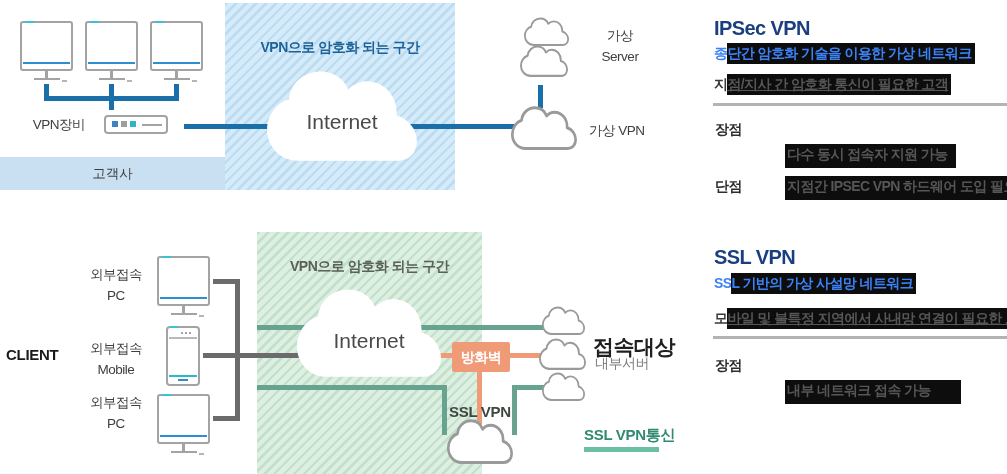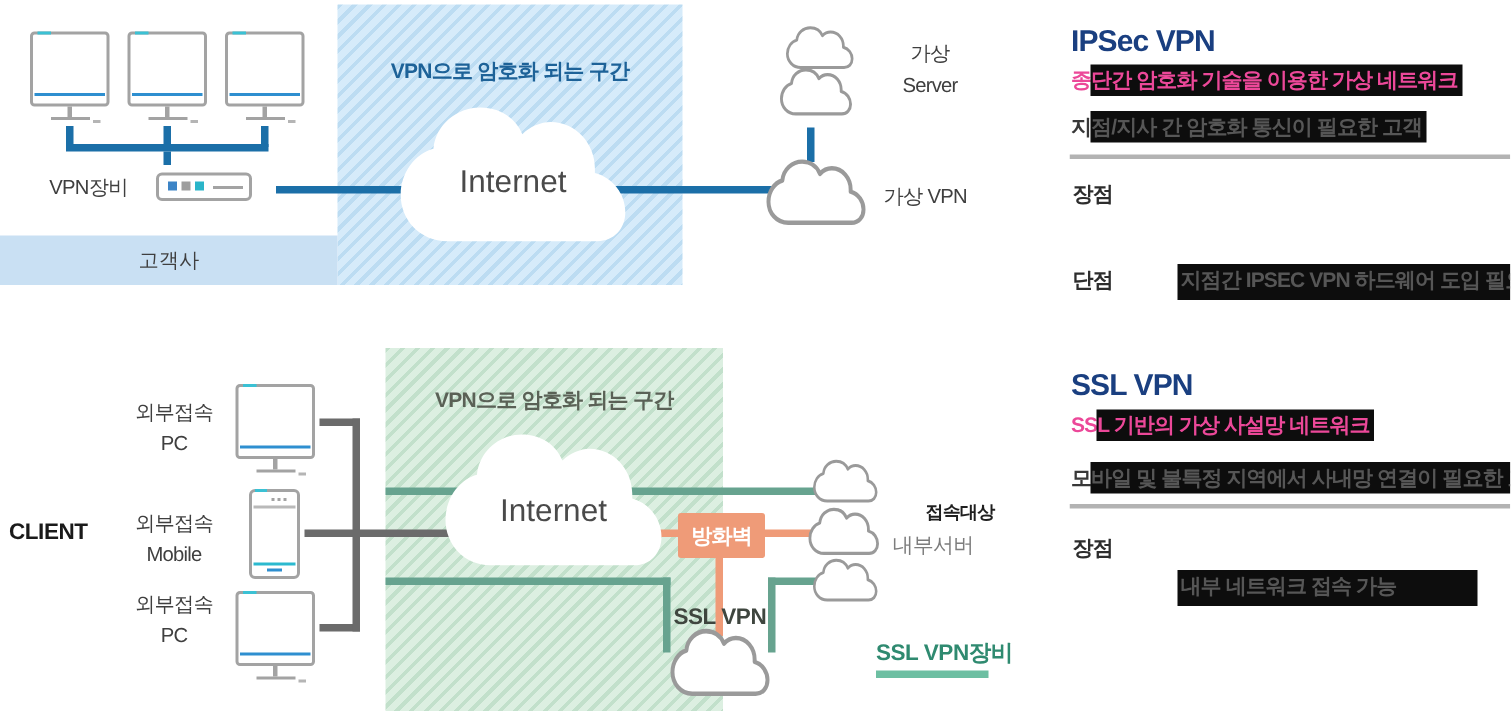--- a/index.html
+++ b/index.html
@@ -42,33 +42,33 @@
   
   .router{position:absolute;width:64px;height:19px;border:2px solid #a3a3a3;border-radius:4px;background:#fff;box-sizing:border-box;z-index:3;}
   .router .sq{position:absolute;top:4px;width:6px;height:6px;}
   .router .rline{position:absolute;left:36px;top:7px;width:20px;height:2px;background:#a3a3a3;}
   
   .fw{position:absolute;left:452px;top:342px;width:58px;height:30px;background:#ef9b78;border-radius:2px;
       z-index:5;color:#fff;font-weight:bold;font-size:14px;text-align:center;line-height:30px;letter-spacing:-0.5px;}
   
   .panel{position:absolute;left:713px;top:0;width:294px;height:388px;overflow:hidden;z-index:6;margin-top:16px;}
   .ptitle{position:absolute;left:1px;font-size:20px;font-weight:800;color:#1a3f80;letter-spacing:-0.6px;white-space:nowrap;}
-  .psub{position:absolute;left:1px;font-size:14px;font-weight:bold;color:#ec4899;white-space:nowrap;letter-spacing:-0.6px;}
+  .psub{position:absolute;left:1px;font-size:14px;font-weight:bold;color:#3b82f6;white-space:nowrap;letter-spacing:-0.6px;}
   .ptarget{position:absolute;left:1px;font-size:14px;font-weight:bold;color:#383838;white-space:nowrap;letter-spacing:-0.6px;}
   .psub .hl{background:#0d0d0d;padding:2px 3px 3px 0;}
-  .ptarget .hl{background:#0d0d0d;color:#565656;padding:2px 3px 3px 0;}
+  .ptarget .hl{background:#0d0d0d;color:#565656;padding:2px 3px 3px 0;text-decoration:underline;}
   .pdivider{position:absolute;left:0;width:294px;height:3px;background:#b3b3b3;}
   .plabel{position:absolute;left:2px;font-size:14px;font-weight:bold;color:#2d2d2d;letter-spacing:-0.5px;}
   .vline{position:absolute;left:72px;font-size:14px;font-weight:bold;color:#565656;background:#0d0d0d;
          padding:2px 8px 4px 2px;white-space:nowrap;letter-spacing:-0.6px;}
-  .vline.ext{padding-right:54px;}
+  .vline.ext{padding-right:30px;}
   
   .client{position:absolute;left:6px;top:346px;font-size:15px;font-weight:bold;color:#1a1a1a;z-index:4;letter-spacing:-0.3px;}
   .sslvpn-lb{position:absolute;left:449px;top:403px;font-size:15px;font-weight:bold;color:#3f463f;z-index:5;letter-spacing:-0.3px;}
-  .tgt-title{position:absolute;left:617px;top:333px;font-size:12px;font-weight:bold;color:#1f1f1f;z-index:4;letter-spacing:-0.5px;}
+  .tgt-title{position:absolute;left:593px;top:333px;font-size:21px;font-weight:bold;color:#1f1f1f;z-index:4;letter-spacing:-0.5px;}
   .tgt-sub{position:absolute;left:595px;top:355px;font-size:14px;color:#7d7d7d;z-index:4;letter-spacing:-0.5px;}
   .legend-t{position:absolute;left:584px;top:426px;font-size:15px;font-weight:bold;color:#2f8a70;z-index:4;letter-spacing:-0.3px;}
   .legend-bar{position:absolute;left:584px;top:447px;width:75px;height:5px;background:#6dbfa2;z-index:4;}
 </style>
 </head>
 <body>
 
 <div class="canvas">
 
   <div class="zone-blue" style="left:225px;top:3px;width:230px;height:187px;"></div>
@@ -231,35 +231,36 @@
       </svg>
   </div>
   <div class="cld outline" style="left:542px;top:373px;width:43px;height:28px;">
     <svg viewBox="0 0 100 58" preserveAspectRatio="none">
         <path d="M22 56C10 56 2 47 2 37C2 28 8 20 16 18C17 8 26 1 36 1C44 1 51 5 54 12C57 9 62 7 66 7C77 7 85 16 85 26L85 28C93 30 98 37 98 44C98 51 93 56 86 56Z"></path>
       </svg>
   </div>
   <div class="tgt-title">접속대상</div>
   <div class="tgt-sub">내부서버</div>
 
-  <div class="legend-t">SSL VPN장비</div>
+  <div class="legend-t">SSL VPN통신</div>
   <div class="legend-bar"></div>
 
   <div class="panel">
 
     <div class="ptitle" style="top:1px;">IPSec VPN</div>
     <div class="psub" style="top:29px;">
       <span>종</span><span class="hl">단간 암호화 기술을 이용한 가상 네트워크</span>
     </div>
     <div class="ptarget" style="top:60px;">
       <span>지</span><span class="hl">점/지사 간 암호화 통신이 필요한 고객</span>
     </div>
     <div class="pdivider" style="top:87px;"></div>
 
     <div class="plabel" style="top:105px;">장점</div>
+    <span class="vline" style="top:128px;">다수 동시 접속자 지원 가능</span>
 
     <div class="plabel" style="top:162px;">단점</div>
     <span class="vline" style="top:160px;">지점간 IPSEC VPN 하드웨어 도입 필요</span>
 
     <div class="ptitle" style="top:230px;">SSL VPN</div>
     <div class="psub" style="top:259px;">
       <span>SS</span><span class="hl">L 기반의 가상 사설망 네트워크</span>
     </div>
     <div class="ptarget" style="top:294px;">
       <span>모</span><span class="hl">바일 및 불특정 지역에서 사내망 연결이 필요한 고객</span>

